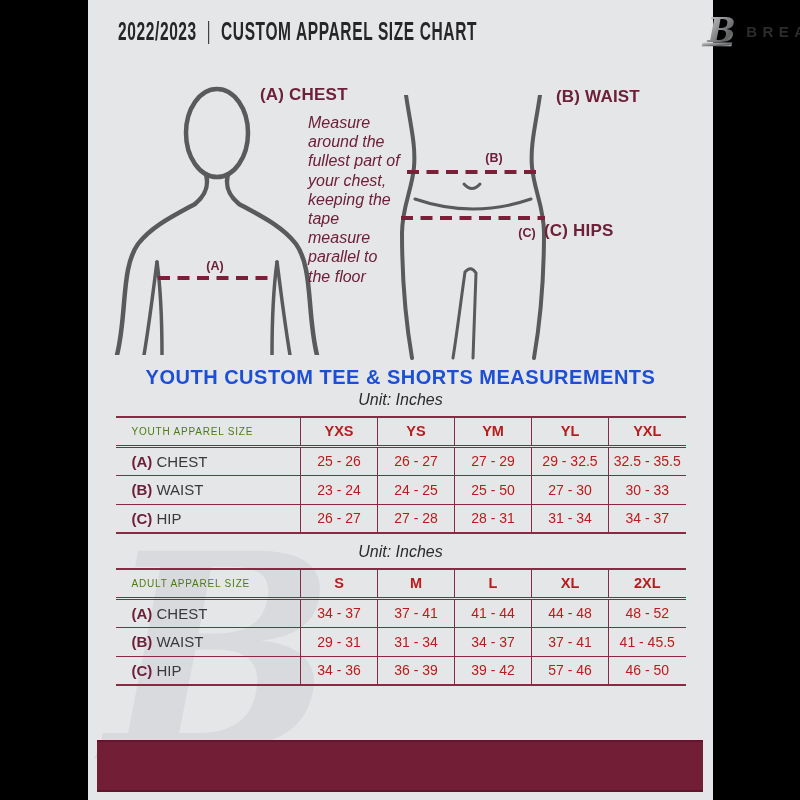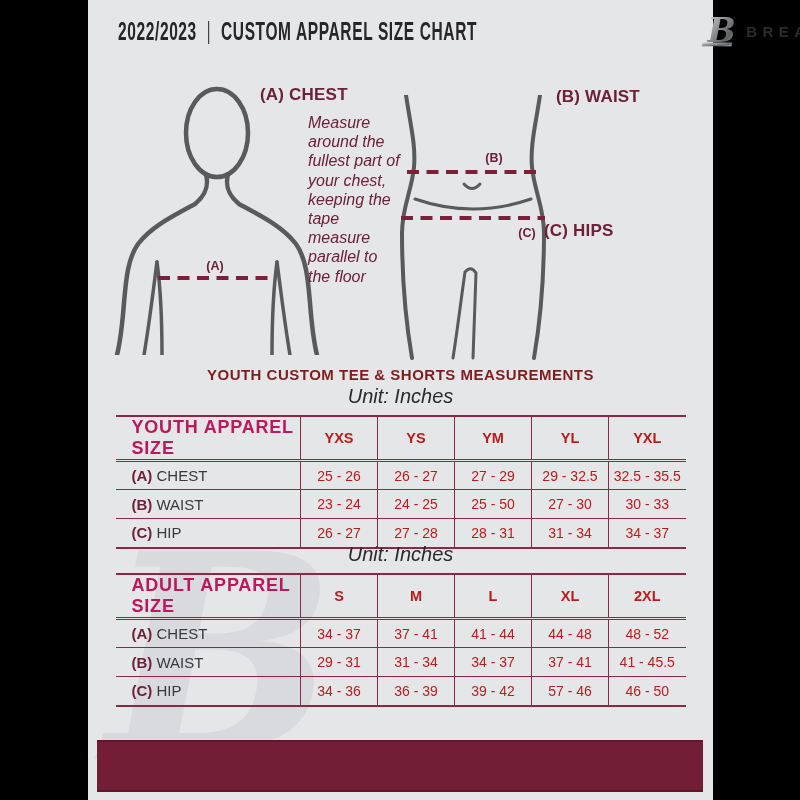--- a/index.html
+++ b/index.html
@@ -47,29 +47,29 @@
   .guide-waist{left:468px;top:12px;width:152px;}
   .guide-hips{left:456px;top:146px;width:152px;}
   .guide-heading{font-size:17px;font-weight:bold;letter-spacing:.2px;}
   .guide-text{margin-top:8px;font-size:16px;line-height:1.2;font-style:italic;
         white-space:pre-line;margin-left:48px;}
 
   
   .table-section{position:absolute;left:0;right:0;z-index:2;text-align:center;}
   .table-section.youth{top:366px;}
   .table-section.adult{top:541px;}
-  .section-title{font-size:15px;font-weight:bold;color:#7f1d1d;letter-spacing:.5px;}
-  .section-unit{font-size:20px;font-style:italic;color:#2b2b2d;margin-top:2px;}
+  .section-title{font-size:20px;font-weight:bold;color:#1d4ed8;letter-spacing:.5px;}
+  .section-unit{font-size:16px;font-style:italic;color:#2b2b2d;margin-top:2px;}
   .size-table{width:570px;margin:7px auto 0;border-collapse:collapse;table-layout:fixed;
         border-top:2px solid var(--tborder);border-bottom:2px solid var(--tborder);}
   .size-table th,.size-table td{height:29px;text-align:center;vertical-align:middle;
         font-size:14px;color:#b91c1c;padding:0;font-weight:normal;}
   .size-table thead th{font-weight:bold;font-size:14.5px;border-bottom:3px double var(--tborder);}
-  .size-table th:first-child{width:185px;font-weight:bold;color:#be185d;
-        letter-spacing:.8px;font-size:18px;}
+  .size-table th:first-child{width:185px;font-weight:normal;color:#4d7c0f;
+        letter-spacing:.8px;font-size:10px;}
   .size-table th:first-child,.size-table td:first-child{text-align:left;padding-left:16px;}
   .size-table th + th,.size-table td + td{border-left:1.5px solid var(--tborder);}
   .size-table tbody tr + tr td{border-top:1.5px solid var(--tborder);}
   .size-table td:first-child{font-size:15px;color:#39393b;}
   .size-table .prefix{color:var(--accent);font-weight:bold;}
 
   
   .footer{position:absolute;left:9px;top:740px;width:606px;height:52px;z-index:2;
         background:var(--footerbg);
         box-shadow:inset 0 2px 0 rgba(0,0,0,.18), inset 0 -2px 0 rgba(0,0,0,.18);}

